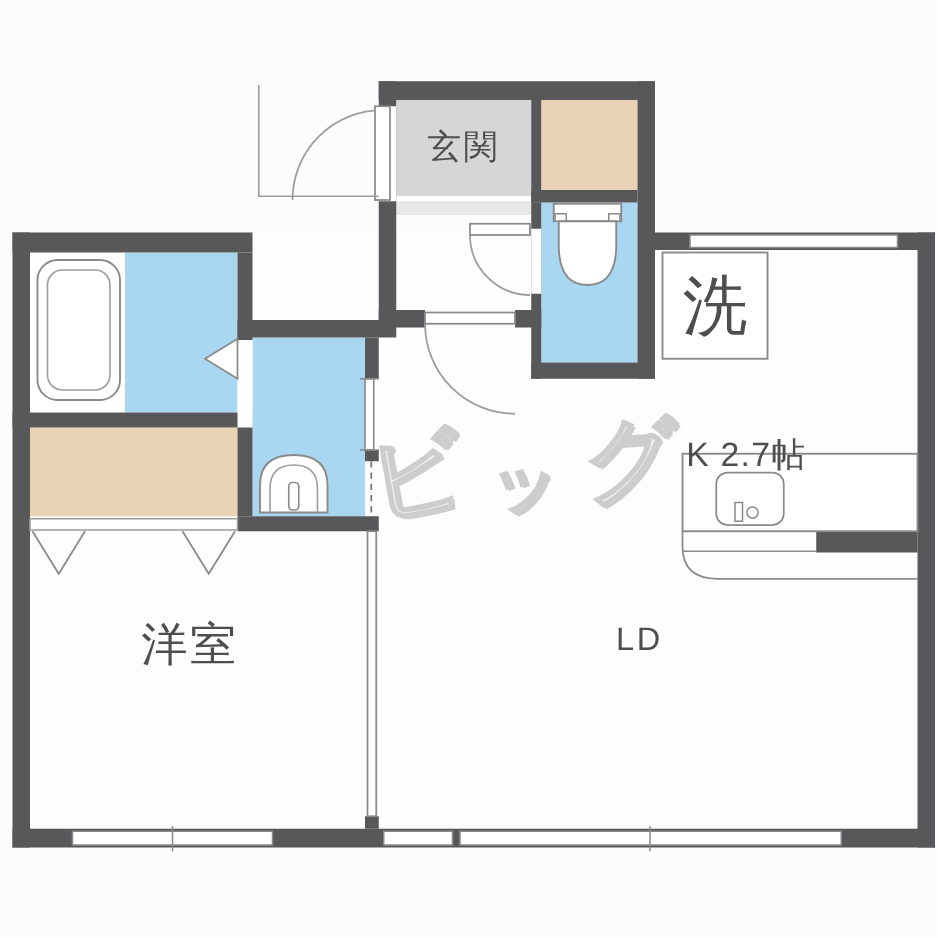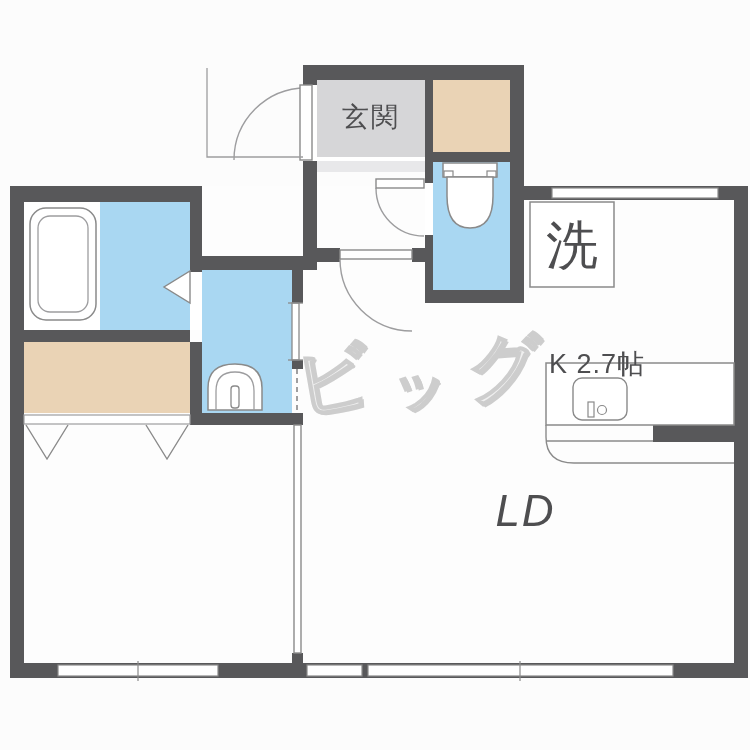--- a/index.html
+++ b/index.html
@@ -4,21 +4,21 @@
 <style>
   html,body{margin:0;padding:0;background:#ffffff;}
   #stage{position:relative;width:750px;height:750px;background:#fcfcfc;overflow:hidden;
          font-family:"Liberation Sans","DejaVu Sans",sans-serif;}
   #plan-svg{position:absolute;left:0;top:0;}
   .room-label{position:absolute;color:var(--label);text-align:center;line-height:1.15;
               letter-spacing:2px;user-select:none;}
   .lbl-genkan{left:318px;top:102px;width:106px;font-size:27px;}
   .lbl-washer{left:530px;top:216px;width:84px;font-size:52px;letter-spacing:0;}
   .lbl-kitchen{left:517px;top:322px;width:160px;font-size:27px;letter-spacing:1px;margin-top:27px;}
-  .lbl-ld{left:443px;top:491px;width:165px;font-size:44px;line-height:40px;font-style:italic;}
+  .lbl-ld{left:429px;top:491px;width:165px;font-size:26px;line-height:40px;}
   .lbl-bedroom{left:58px;top:492px;width:188px;font-size:37px;line-height:47px;}
   .watermark{position:absolute;left:296px;top:326px;width:210px;height:110px;
              font-size:74px;font-weight:bold;color:var(--watermark);
              -webkit-text-stroke:2px var(--watermark_stroke);
              text-shadow:2px 2px 0 var(--watermark_stroke);
              transform:rotate(-4deg);white-space:nowrap;}
   .watermark .wm-ch{display:inline-block;}
   .watermark .wm-ch.small{font-size:54px;transform:translateY(6px) rotate(8deg);}
   .watermark .wm-ch.tilt{transform:rotate(-6deg);}
 </style>
@@ -135,20 +135,21 @@
     </g>
   </svg>
 
   <div class="room-label lbl-genkan">玄関</div>
   <div class="room-label lbl-washer">洗</div>
   <div class="room-label lbl-kitchen">K 2.7帖</div>
   <div class="room-label lbl-ld">
     <div>LD</div>
   </div>
   <div class="room-label lbl-bedroom">
+    <div>洋室</div>
   </div>
 
   <div class="watermark">
     <span class="wm-ch tilt">ビ</span>
     <span class="wm-ch small">ッ</span>
     <span class="wm-ch">グ</span>
   </div>
 </div>
 
 </body></html>

